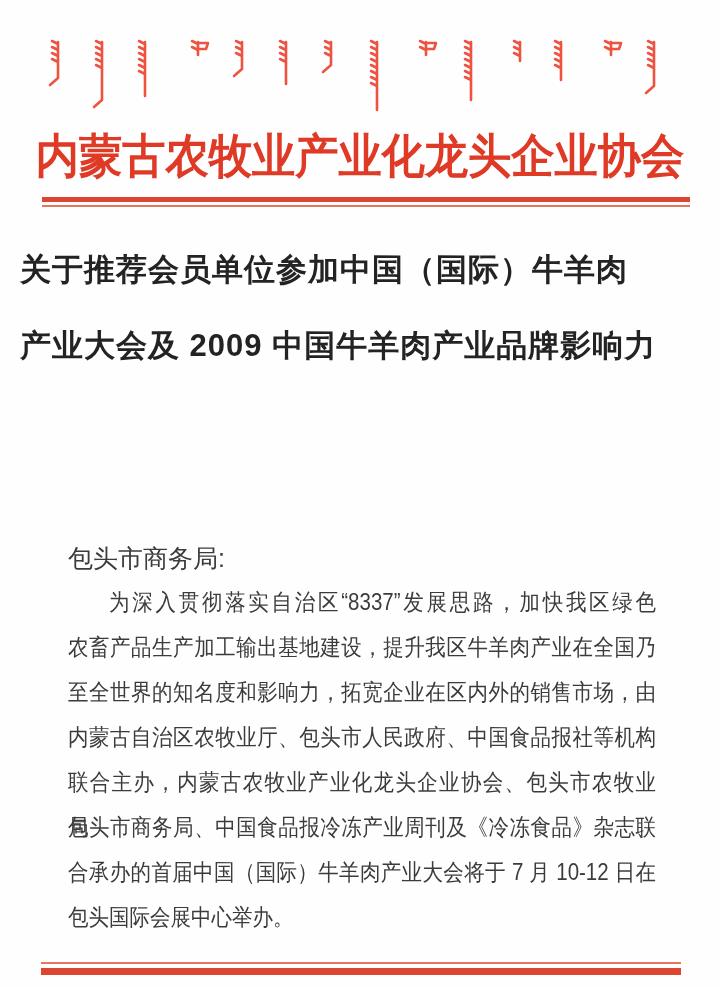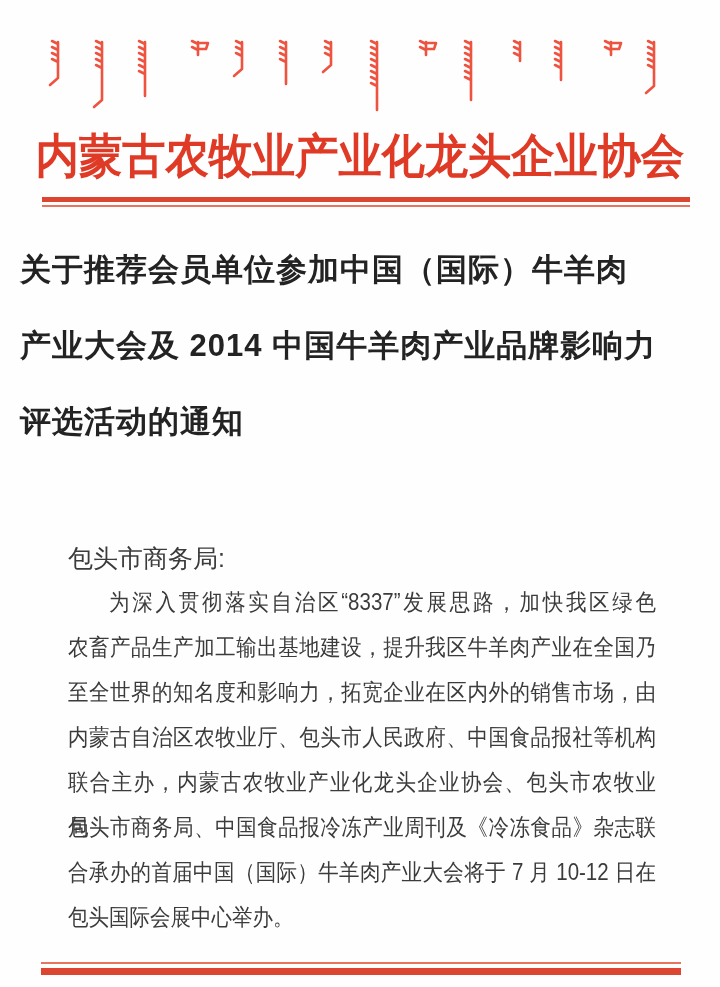--- a/index.html
+++ b/index.html
@@ -67,22 +67,21 @@
       <path d="M654 8 V52 M654 10 l-6 -3 M654 16 l-6 -3 M654 22 l-6 -3 M654 28 l-6 -3 M654 34 l-6 -3 M654 52 l-8 7"></path>
     </svg>
 
   <h1 class="org">内蒙古农牧业产业化龙头企业协会</h1>
 
   <div class="rule rule-top-thick"></div>
   <div class="rule rule-top-thin"></div>
 
   <div class="doc-title">
       <div class="title-line">关于推荐会员单位参加中国（国际）牛羊肉</div>
-      <div class="title-line">产业大会及 2014 中国牛羊肉产业品牌影响力</div>
-      <div class="title-line">评选活动的通知</div>
+      <div class="title-line">产业大会及 2009 中国牛羊肉产业品牌影响力</div>
     </div>
 
   <div class="salutation">包头市商务局:</div>
 
   <div class="body-para">
       <div class="para-line indent">为深入贯彻落实自治区“8337”发展思路，加快我区绿色</div>
       <div class="para-line">农畜产品生产加工输出基地建设，提升我区牛羊肉产业在全国乃</div>
       <div class="para-line">至全世界的知名度和影响力，拓宽企业在区内外的销售市场，由</div>
       <div class="para-line">内蒙古自治区农牧业厅、包头市人民政府、中国食品报社等机构</div>
       <div class="para-line">联合主办，内蒙古农牧业产业化龙头企业协会、包头市农牧业局、</div>

